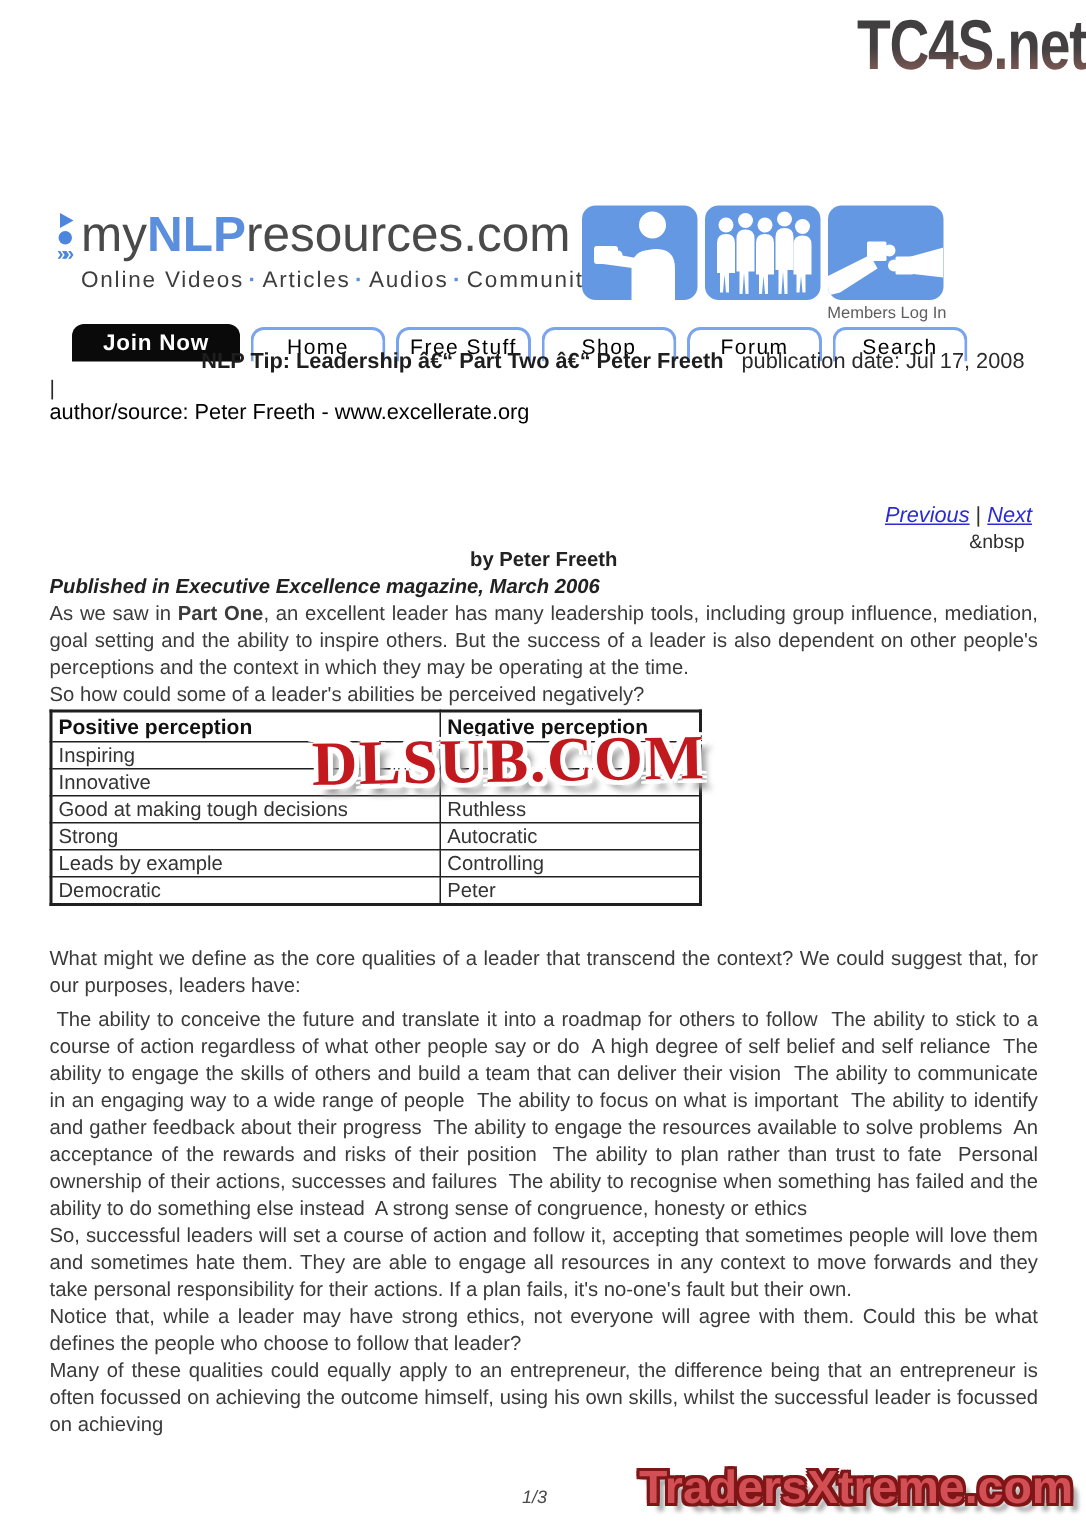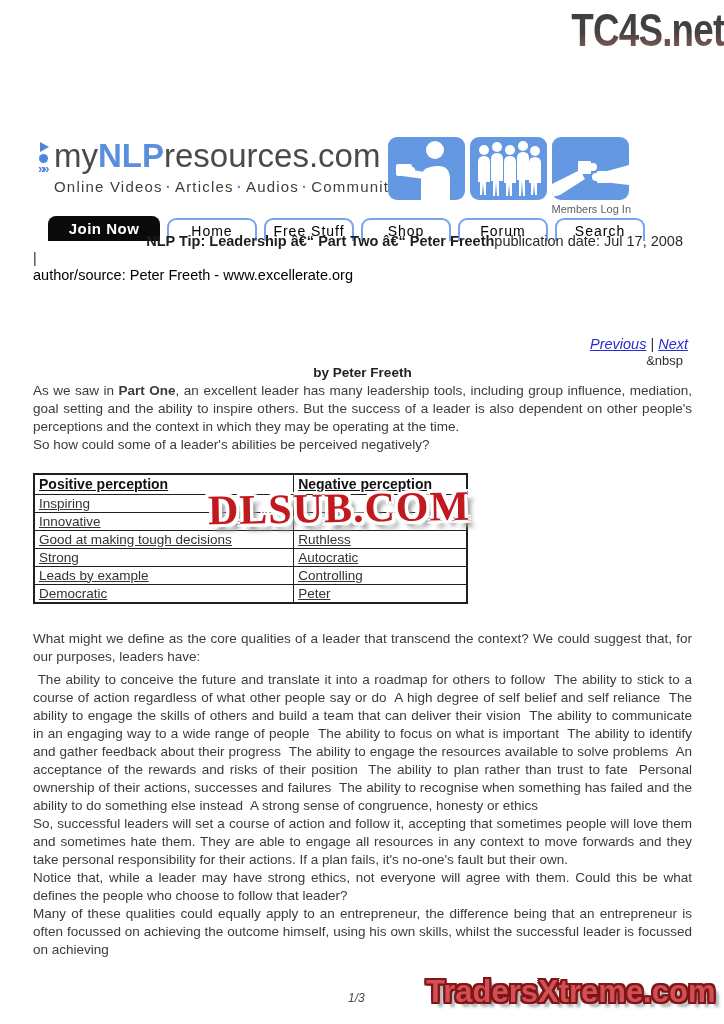--- a/index.html
+++ b/index.html
@@ -38,39 +38,39 @@
   .tab { height:23px; border:2px solid #7aa4ef; border-bottom:none; border-radius:9px 9px 0 0;
          background:#fff; font-size:14px; color:#000000; letter-spacing:1px;
          display:flex; align-items:center; justify-content:center; width:90px; cursor:pointer; }
   .tab-join { height:25px; width:112px; background:#0a0a0a; border:none; border-radius:8px 8px 0 0;
               color:#fff; font-weight:bold; font-size:15px; letter-spacing:0.5px;
               display:flex; align-items:center; justify-content:center; cursor:pointer; }
 
   
   .title-line { position:absolute; top:233px; right:41px; white-space:nowrap; font-size:14.5px; color:#1e1e1e; }
   .title-line .t { font-weight:bold; }
-  .title-line .pub { font-weight:normal; color:#2a2a2a; }
+  .title-line .pub { margin-left:12px; font-weight:normal; color:#2a2a2a; }
   .pipe { position:absolute; left:33px; top:250px; font-size:14px; color:#2a2a2a; }
   .author { position:absolute; left:33px; top:267px; font-size:14.5px; color:#000000; }
 
   
   .pager { position:absolute; top:336px; right:36px; font-size:14.5px; }
   .pager a { color:#2b2bd6; text-decoration:underline; cursor:pointer;font-style:italic; }
   .pager .sep { color:#333; padding:0 4px; }
   .nbsp { position:absolute; top:353px; right:41px; font-size:13px; color:#2e2e2e;margin-left:32px; }
 
   
   .top-block { position:absolute; left:33px; top:364px; width:659px; font-size:13.5px; line-height:18px; color:#3b3b3b; }
   .byline { text-align:center; font-weight:bold; color:#222; }
   .published { font-weight:bold; font-style:italic; color:#222; }
   .para { text-align:justify; }
 
   
   .ptable { position:absolute; left:33px; top:473px; width:435px; border-collapse:collapse; }
-  .ptable th, .ptable td { border:1px solid #1f1f1f; font-size:13.5px; text-align:left; padding:1px 4px;text-decoration:underline; }
+  .ptable th, .ptable td { border:1px solid #1f1f1f; font-size:13.5px; text-align:left; padding:1px 4px; }
   .ptable th { font-weight:bold; font-size:14px; height:20px; color:#111; }
   .ptable td { height:18px; color:#333; }
   .ptable { border:2px solid #1f1f1f; }
   .ptable .c1 { width:261px; } .ptable .c2 { width:174px; }
 
   
   .wm-dlsub {
     position:absolute; left:208px; top:487px;
     font-family:"Liberation Serif", serif; font-weight:bold;
     font-size:42px; letter-spacing:1px; line-height:42px;
@@ -170,20 +170,21 @@
 
   <div class="title-line"><span class="t">NLP Tip: Leadership â€“ Part Two â€“ Peter Freeth</span><span class="pub">publication date: Jul 17, 2008</span></div>
   <div class="pipe">|</div>
   <div class="author">author/source: Peter Freeth - www.excellerate.org</div>
 
   <div class="pager"><a>Previous</a><span class="sep">|</span><a>Next</a></div>
   <div class="nbsp">&amp;nbsp</div>
 
   <div class="top-block">
     <div class="byline">by Peter Freeth</div>
+    <div class="published">Published in Executive Excellence magazine, March 2006</div>
     <div class="para"><span>As we saw in </span><b>Part One</b><span>, an excellent leader has many leadership tools, including group influence, mediation, goal setting and the ability to inspire others. But the success of a leader is also dependent on other people's perceptions and the context in which they may be operating at the time.</span></div>
     <div>So how could some of a leader's abilities be perceived negatively?</div>
   </div>
 
   <table class="ptable">
     <tbody>
         <tr>
       <th class="c1">Positive perception</th>
       <th class="c2">Negative perception</th>
     </tr>

